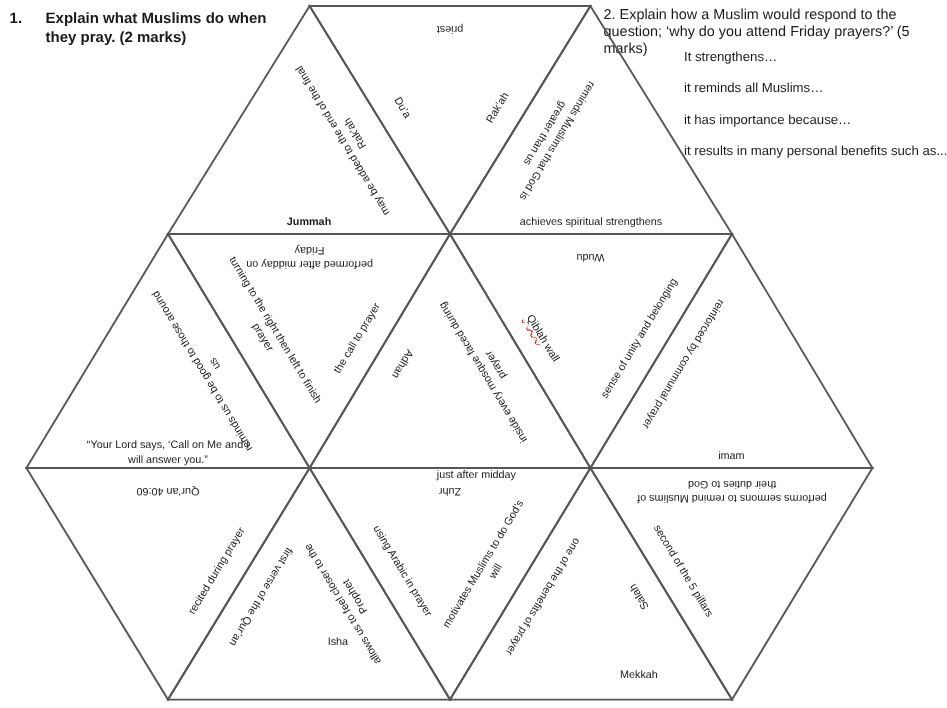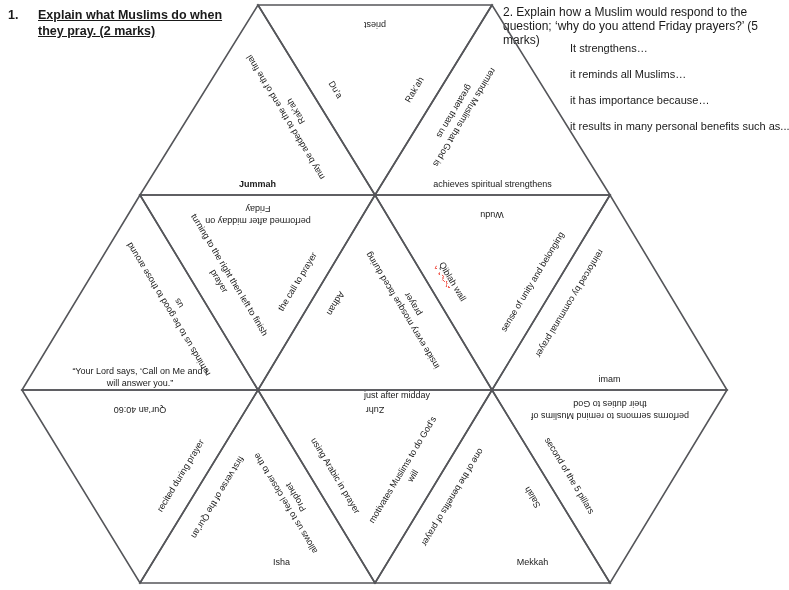--- a/index.html
+++ b/index.html
@@ -4,21 +4,21 @@
 <style>
   html,body { margin:0; padding:0; background:#ffffff; }
   .page {
     position:relative; width:789px; height:590px; overflow:hidden;
     background:#ffffff; font-family:"Liberation Sans", sans-serif; color:#1a1a1a;
   }
   
   .q1 { position:absolute; left:8px; top:7px; display:flex; font-weight:bold;
         font-size:12.5px; line-height:16px; }
   .q1 .qnum { width:30px; flex:0 0 30px; }
-  .q1 .qtext { width:200px;text-decoration:underline; }
+  .q1 .qtext { width:200px; }
   .q2 { position:absolute; left:503px; top:5px; width:280px; font-weight:normal;
         font-size:12px; line-height:14px; }
   .prompts { position:absolute; left:570px; top:42px; font-size:11px; line-height:12px; }
   .prompt { margin-bottom:14px; white-space:pre; }
   
   .puzzle { position:absolute; left:0; top:0; width:789px; height:590px; }
   .puzzle svg { position:absolute; left:0; top:0; }
   .edge-label {
     position:absolute; font-size:9px; line-height:11.5px; text-align:center;
     white-space:pre; color:#1a1a1a;
@@ -91,21 +91,21 @@
         <div class="edge-label" style="left: 492.451px; top: 214px; transform: translate(-50%, -50%) rotate(180deg); color: rgb(26, 26, 26);">Wudu</div>
         <div class="edge-label" style="left: 451.882px; top: 282.346px; transform: translate(-50%, -50%) rotate(59deg); color: rgb(26, 26, 26);"><span class="squig" style="text-decoration-color: rgb(238, 49, 36);">Qiblah</span> wall</div>
         <div class="edge-label" style="left: 532.63px; top: 282.324px; transform: translate(-50%, -50%) rotate(-59deg); color: rgb(26, 26, 26);">sense of unity and belonging</div>
         <div class="edge-label" style="left: 569.37px; top: 302.676px; transform: translate(-50%, -50%) rotate(121deg); color: rgb(26, 26, 26);">reinforced by communal prayer</div>
         <div class="edge-label" style="left: 609.526px; top: 380px; transform: translate(-50%, -50%) rotate(0deg); color: rgb(26, 26, 26);">imam</div>
         <div class="edge-label" style="left: 140px; top: 409px; transform: translate(-50%, -50%) rotate(180deg); color: rgb(26, 26, 26);">Qur’an 40:60</div>
         <div class="edge-label" style="left: 180.562px; top: 476.448px; transform: translate(-50%, -50%) rotate(-59deg); color: rgb(26, 26, 26);">recited during prayer</div>
         <div class="edge-label" style="left: 217.414px; top: 496.596px; transform: translate(-50%, -50%) rotate(121deg); color: rgb(26, 26, 26);">first verse of the Qur’an</div>
         <div class="edge-label" style="left: 291.055px; top: 500.412px; transform: translate(-50%, -50%) rotate(-121deg); color: rgb(26, 26, 26);">allows us to feel closer to the
 Prophet</div>
-        <div class="edge-label" style="left: 257.552px; top: 563px; transform: translate(-50%, -50%) rotate(0deg); color: rgb(26, 26, 26); padding-left: 48px;">Isha</div>
+        <div class="edge-label" style="left: 257.552px; top: 535px; transform: translate(-50%, -50%) rotate(0deg); color: rgb(26, 26, 26); padding-left: 48px;">Isha</div>
         <div class="edge-label" style="left: 375px; top: 409px; transform: translate(-50%, -50%) rotate(180deg); color: rgb(26, 26, 26);">Zuhr</div>
         <div class="edge-label" style="left: 334.902px; top: 476.382px; transform: translate(-50%, -50%) rotate(59deg); color: rgb(26, 26, 26);">using Arabic in prayer</div>
         <div class="edge-label" style="left: 408.088px; top: 472.527px; transform: translate(-50%, -50%) rotate(-59deg); color: rgb(26, 26, 26);">motivates Muslims to do God’s
 will</div>
         <div class="edge-label" style="left: 451.926px; top: 496.574px; transform: translate(-50%, -50%) rotate(121deg); color: rgb(26, 26, 26);">one of the benefits of prayer</div>
         <div class="edge-label" style="left: 532.586px; top: 496.596px; transform: translate(-50%, -50%) rotate(-121deg); color: rgb(26, 26, 26);">Salah</div>
         <div class="edge-label" style="left: 492.448px; top: 563px; transform: translate(-50%, -50%) rotate(0deg); color: rgb(26, 26, 26); margin-left: 40px;">Mekkah</div>
         <div class="edge-label" style="left: 609.549px; top: 409px; transform: translate(-50%, -50%) rotate(180deg); color: rgb(26, 26, 26);">performs sermons to remind Muslims of
 their duties to God</div>
         <div class="edge-label" style="left: 569.414px; top: 476.404px; transform: translate(-50%, -50%) rotate(59deg); color: rgb(26, 26, 26);">second of the 5 pillars</div>

